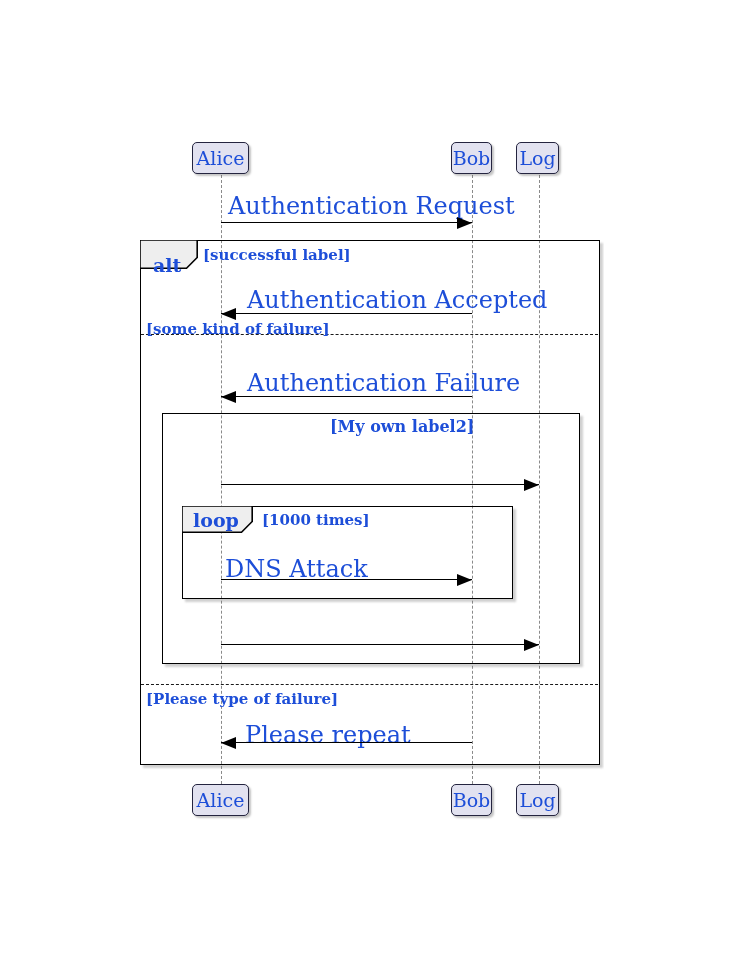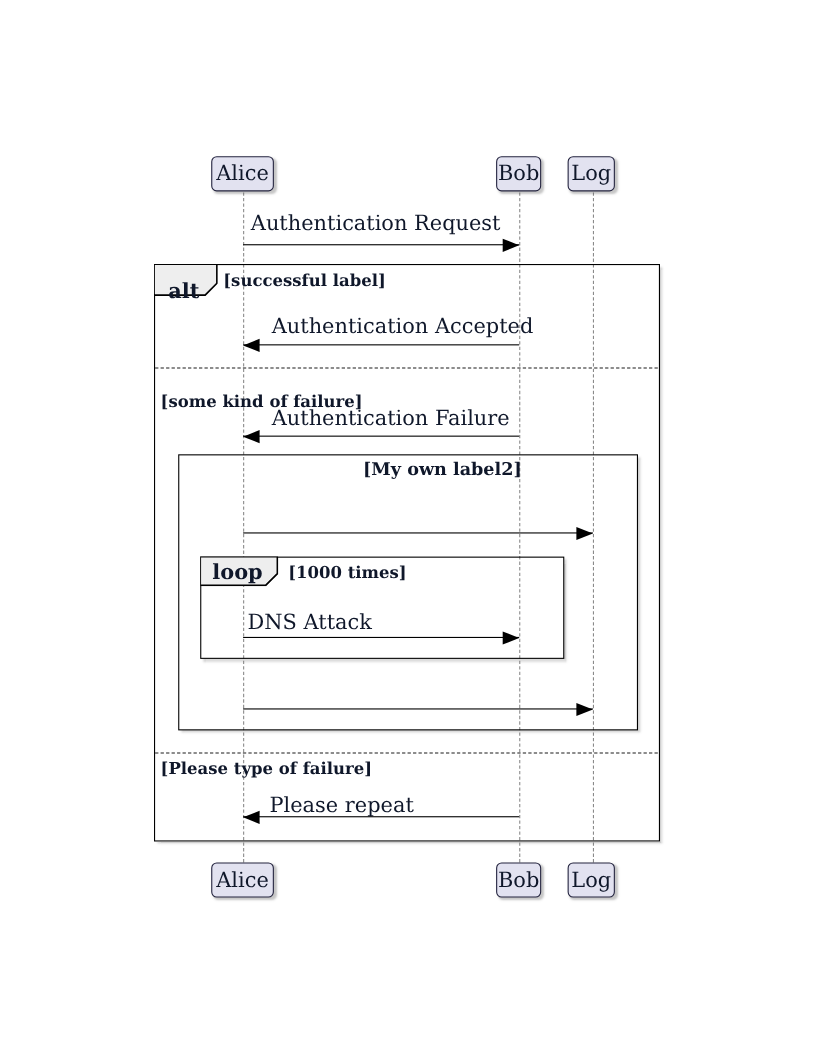--- a/index.html
+++ b/index.html
@@ -1,21 +1,21 @@
 <!DOCTYPE html>
 <html><head>
 <meta charset="utf-8">
 <style>
   html,body{margin:0;padding:0;background:#ffffff;}
   .canvas{
     position:relative;
     width:604px;height:960px;
     background:#ffffff;
     font-family:"DejaVu Serif","Liberation Serif",serif;
-    color:#0f172a;
+    color:#1d4ed8;
     overflow:hidden;
   }
   .lifeline{
     position:absolute;
     top:175px;height:609px;width:0;
     border-left:1px dashed #8a8a8a;
   }
   .pbox{
     position:absolute;height:30px;
     background:#E2E2F0;
@@ -38,21 +38,21 @@
     font-weight:bold;font-size:19px;
     white-space:nowrap;line-height:1;
   }
   .guard{
     position:absolute;
     font-weight:bold;font-size:15px;
     white-space:nowrap;line-height:1.2;
   }
   .msg-label{
     position:absolute;
-    font-size:19px;line-height:1.1;white-space:nowrap;
+    font-size:24px;line-height:1.1;white-space:nowrap;
   }
   .msg-line{
     position:absolute;height:0;
     border-top:1.5px solid #000000;
   }
   .arrow-r{
     position:absolute;width:0;height:0;
     border-top:6px solid transparent;
     border-bottom:6px solid transparent;
     border-left:15px solid #000000;
@@ -90,21 +90,21 @@
   <div class="frame" style="left:140px;top:240px;width:458px;height:523px"></div>
   <div class="tab" style="left:140px;top:240px;width:58px;height:29px">
     <svg width="58" height="29" viewBox="0 0 58 29">
       <path d="M0,0 H57.2 V17.5 L46.5,28.2 H0 Z" stroke="#000000" stroke-width="1.6" fill="#EEEEEE"></path>
     </svg>
     <span class="tab-label" style="left:13px;top:16px">alt</span>
   </div>
   <span class="guard" style="left:203px;top:246px">[successful label]</span>
 
   <div class="divider" style="left:141px;top:334px;width:457px"></div>
-  <span class="guard" style="left:146px;top:356px">[some kind of failure]</span>
+  <span class="guard" style="left:146px;top:320px">[some kind of failure]</span>
 
   <div class="divider" style="left:141px;top:684px;width:457px"></div>
   <span class="guard" style="left:146px;top:690px">[Please type of failure]</span>
 
   <div class="frame" style="left:162px;top:413px;width:416px;height:249px"></div>
   <span class="guard" style="left:330px;top:417px;font-size:16px">[My own label2]</span>
 
   <div class="frame" style="left:182px;top:506px;width:329px;height:91px"></div>
   <div class="tab" style="left:182px;top:506px;width:71px;height:27px">
     <svg width="71" height="27" viewBox="0 0 71 27">

